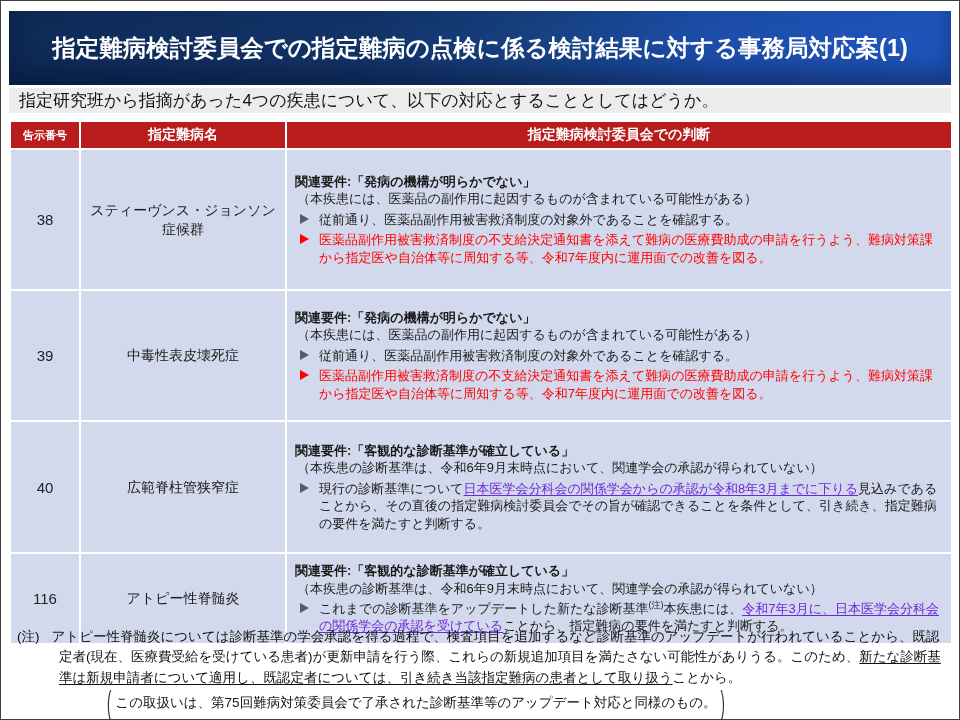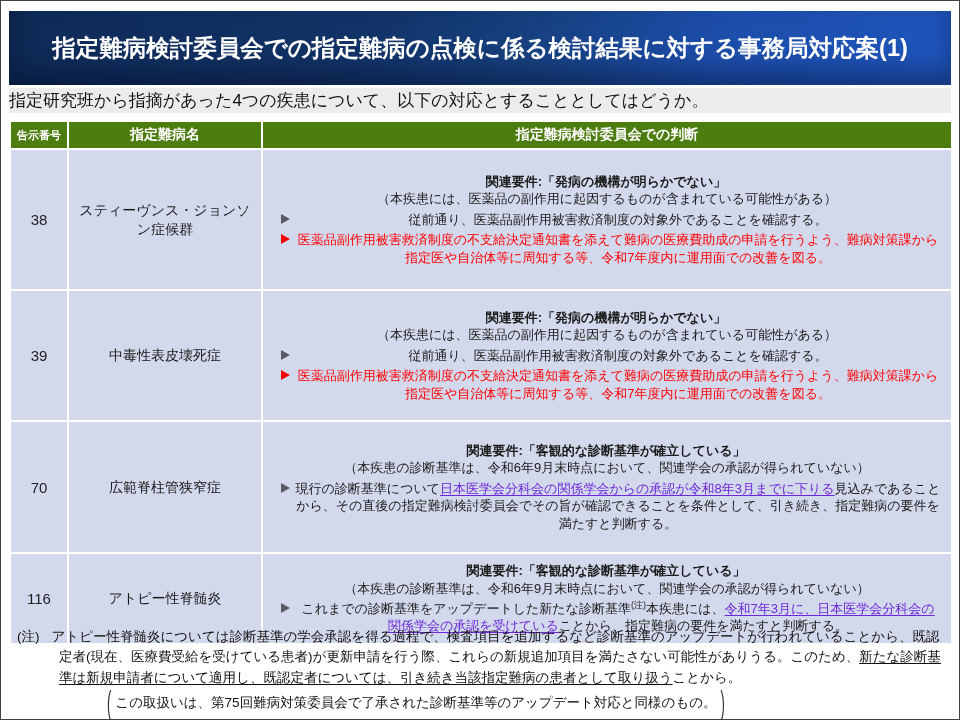--- a/index.html
+++ b/index.html
@@ -17,37 +17,37 @@
     display:flex;align-items:center;justify-content:center;
     box-shadow:inset 0 -14px 22px rgba(0,0,20,.35);
   }
   .banner h1{
     margin:0;color:#ffffff;font-size:23.5px;font-weight:bold;letter-spacing:0;white-space:nowrap;
   }
 
   
   .subtitle{
     position:absolute;left:8px;right:8px;top:87px;height:25px;
-    background:#ececec;display:flex;align-items:center;box-sizing:border-box;
+    background:#ececec;display:flex;align-items:center;padding-left:10px;box-sizing:border-box;
     font-size:17px;color:#111;
   }
 
   
   table.main-table{
     position:absolute;left:8px;top:119px;width:944px;
     border-collapse:separate;border-spacing:2px;table-layout:fixed;
   }
   th{
-    background:#4d7c0f;color:#fff;font-weight:bold;height:24px;padding:1px 2px;
+    background:#b91c1c;color:#fff;font-weight:bold;height:24px;padding:1px 8px;
     text-align:center;vertical-align:middle;
   }
   th.col-num{width:52px;font-size:11px;}
   th.col-name{width:188px;font-size:14px;}
   th.col-judg{font-size:14px;text-align:center;}
-  td{background:#d3d9ec;vertical-align:middle;text-align:center;}
+  td{background:#d3d9ec;vertical-align:middle;}
   td.num{text-align:center;font-size:15px;color:#222;}
   td.dname{text-align:center;font-size:14px;padding:0 8px;line-height:1.35;}
   td.judg{padding:4px 10px 4px 8px;font-size:13px;line-height:1.34;}
   tbody tr:nth-child(1) td{height:131px;}
   tbody tr:nth-child(2) td{height:121px;}
   tbody tr:nth-child(3) td{height:122px;}
   tbody tr:nth-child(4) td{height:81px;}
 
   .para{margin:0;}
   .para.heading{font-weight:bold;}
@@ -125,21 +125,21 @@
               <span class="marker"><span class="tri"></span></span>
               <span class="txt"><span>従前通り、医薬品副作用被害救済制度の対象外であることを確認する。</span></span>
             </div>
             <div class="para bullet c-red">
               <span class="marker"><span class="tri"></span></span>
               <span class="txt"><span class="s-red">医薬品副作用被害救済制度の不支給決定通知書を添えて難病の医療費助成の申請を行うよう、難病対策課から指定医や自治体等に周知する等、令和7年度内に運用面での改善を図る。</span></span>
             </div>
           </td>
         </tr>
         <tr>
-          <td class="num">70</td>
+          <td class="num">40</td>
           <td class="dname">広範脊柱管狭窄症</td>
           <td class="judg">
             <div class="para heading"><span>関連要件:「客観的な診断基準が確立している」</span></div>
             <div class="para paren"><span>（本疾患の診断基準は、令和6年9月末時点において、関連学会の承認が得られていない）</span></div>
             <div class="para bullet c-black">
               <span class="marker"><span class="tri"></span></span>
               <span class="txt"><span>現行の診断基準について</span><span class="s-redu">日本医学会分科会の関係学会からの承認が令和8年3月までに下りる</span><span>見込みであることから、その直後の指定難病検討委員会でその旨が確認できることを条件として、引き続き、指定難病の要件を満たすと判断する。</span></span>
             </div>
           </td>
         </tr>

